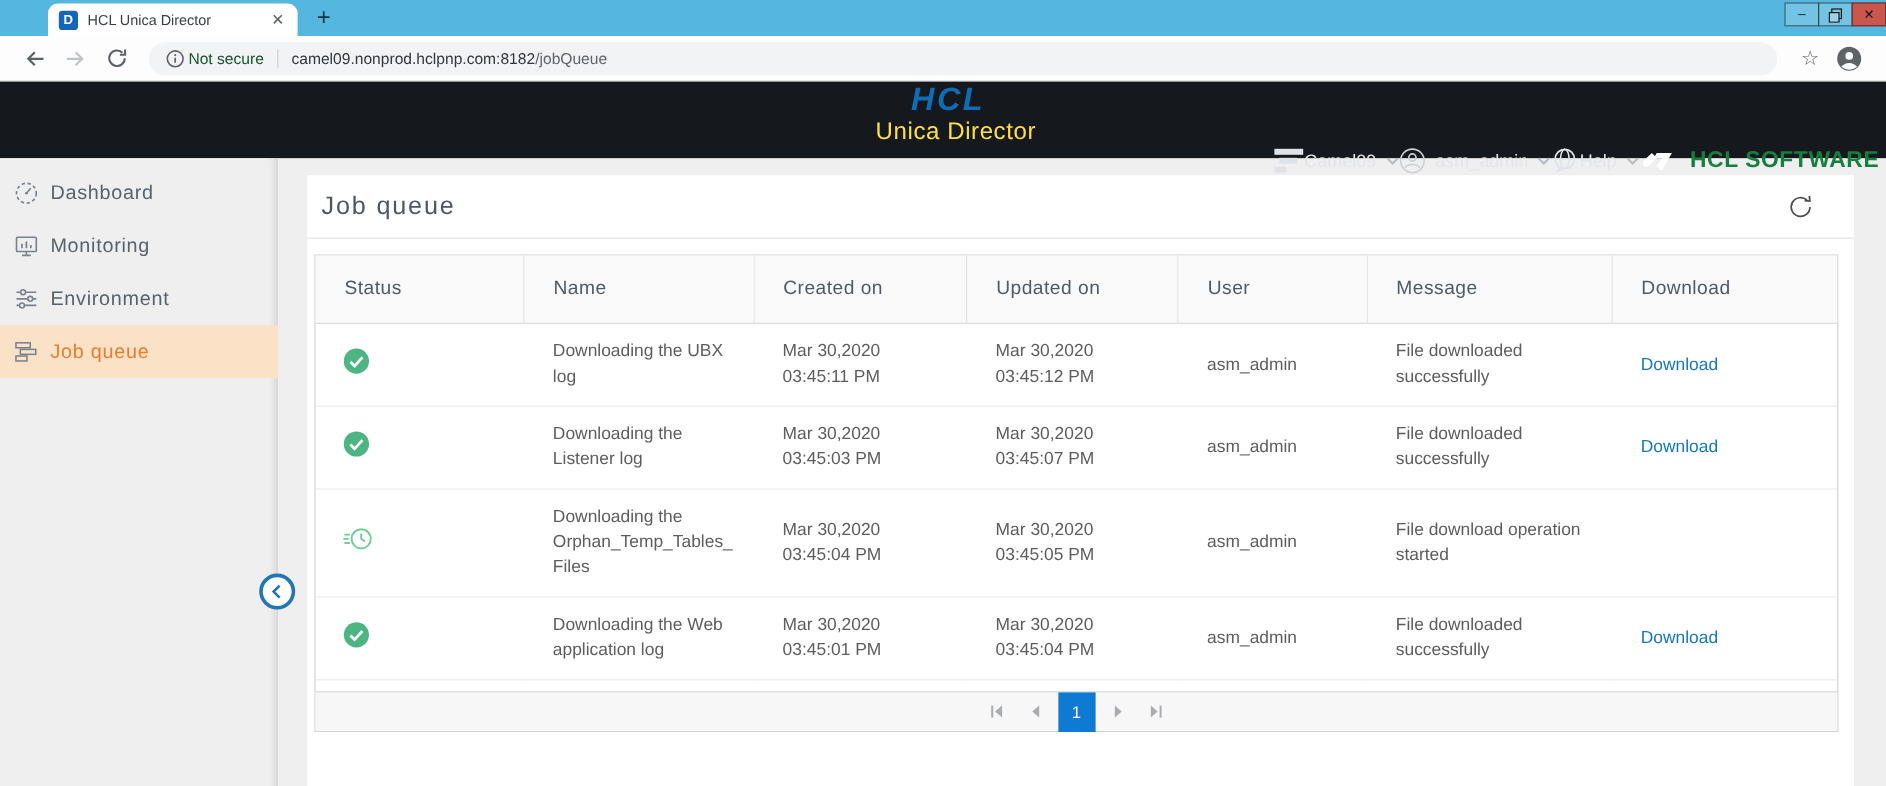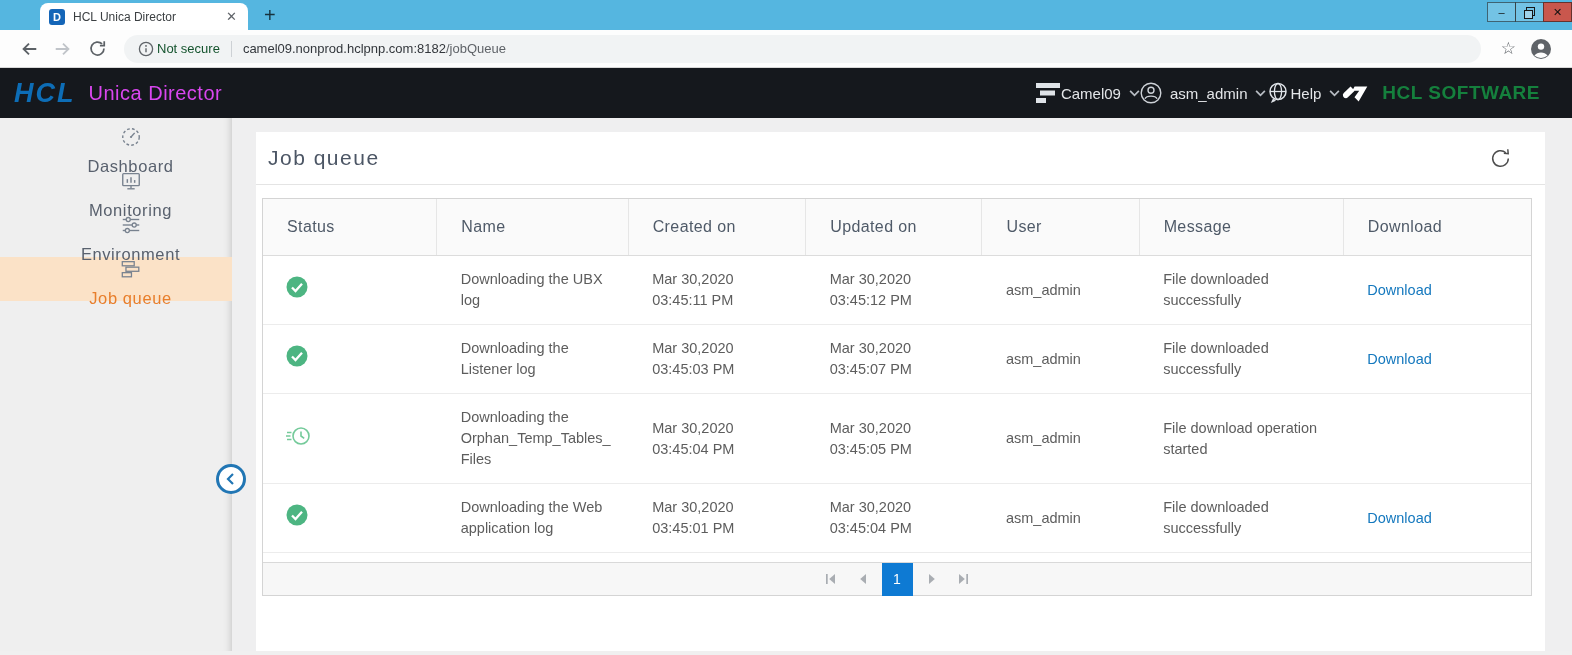--- a/index.html
+++ b/index.html
@@ -27,34 +27,34 @@
   .omnibox { flex:1; height:28px; background:#f1f3f4; border-radius:14px; margin:0 10px;
     display:flex; align-items:center; padding:0 14px; font-size:13px; cursor:text; }
   .omni-sep { width:1px; height:16px; background:#cdd1d5; margin:0 11px; }
   .sec-label { color:#14532d; margin-left:3px; }
   .url-host { color:#33373c; }
   .url-path { color:#5f6368; }
   .star { font-size:17px; color:#5f6368; padding:0 10px; cursor:pointer; }
   .avatar { padding:0 8px 0 4px; cursor:pointer; display:flex; align-items:center; }
 
   
-  .app-header { height:50px; background:#15181d; display:flex; align-items:center; padding:0 32px 0 14px; }
+  .app-header { height:64px; background:#15181d; display:flex; align-items:center; padding:0 6px 0 14px;flex-direction:column; }
   .brand-hcl { color:#0d6db6; font-weight:800; font-style:italic; font-size:27px; letter-spacing:2px; }
-  .product { color:#d946ef; font-size:20px; font-weight:400; margin-left:13px; letter-spacing:.5px; }
+  .product { color:#fde047; font-size:20px; font-weight:400; margin-left:13px; letter-spacing:.5px; }
   .hdr-right { margin-left:auto; display:flex; align-items:center; }
   .hdr-item { display:flex; align-items:center; gap:8px; color:#e3e5e8; font-size:15px; cursor:pointer; }
   .company { display:flex; align-items:center; gap:10px; cursor:default; }
   .company-name { color:#15803d; font-weight:700; font-size:19px; letter-spacing:.5px; }
 
   
   .app-body { display:flex; height:533px; background:#efeff0; }
   .sidebar { width:232px; background:#efefef; position:relative; padding-top:7px; flex:none;
     box-shadow:inset -9px 0 9px -9px rgba(0,0,0,.22); }
-  .side-item { height:44px; display:flex; align-items:center; padding-left:29px; gap:8px;
-    color:#59616e; font-size:16.5px; letter-spacing:.6px; cursor:pointer;flex-direction:column; }
+  .side-item { height:44px; display:flex; align-items:center; padding-left:10px; gap:8px;
+    color:#59616e; font-size:16.5px; letter-spacing:.6px; cursor:pointer; }
   .side-item.active { background:#fbe2c7; color:#e87e2b; }
   .side-icon { width:24px; height:24px; display:flex; align-items:center; justify-content:center; flex:none; }
   .collapse-btn { position:absolute; left:216px; top:346px; width:30px; height:30px; border-radius:50%;
     background:#fff; border:3px solid #2176b4; display:flex; align-items:center; justify-content:center;
     cursor:pointer; z-index:3; }
 
   .main { flex:1; padding:14px 27px 0 24px; }
   .panel { background:#fff; height:519px; }
   .title-bar { height:53px; border-bottom:1px solid #e4e4e4; display:flex; align-items:center;
     padding:0 32px 0 12px; }

